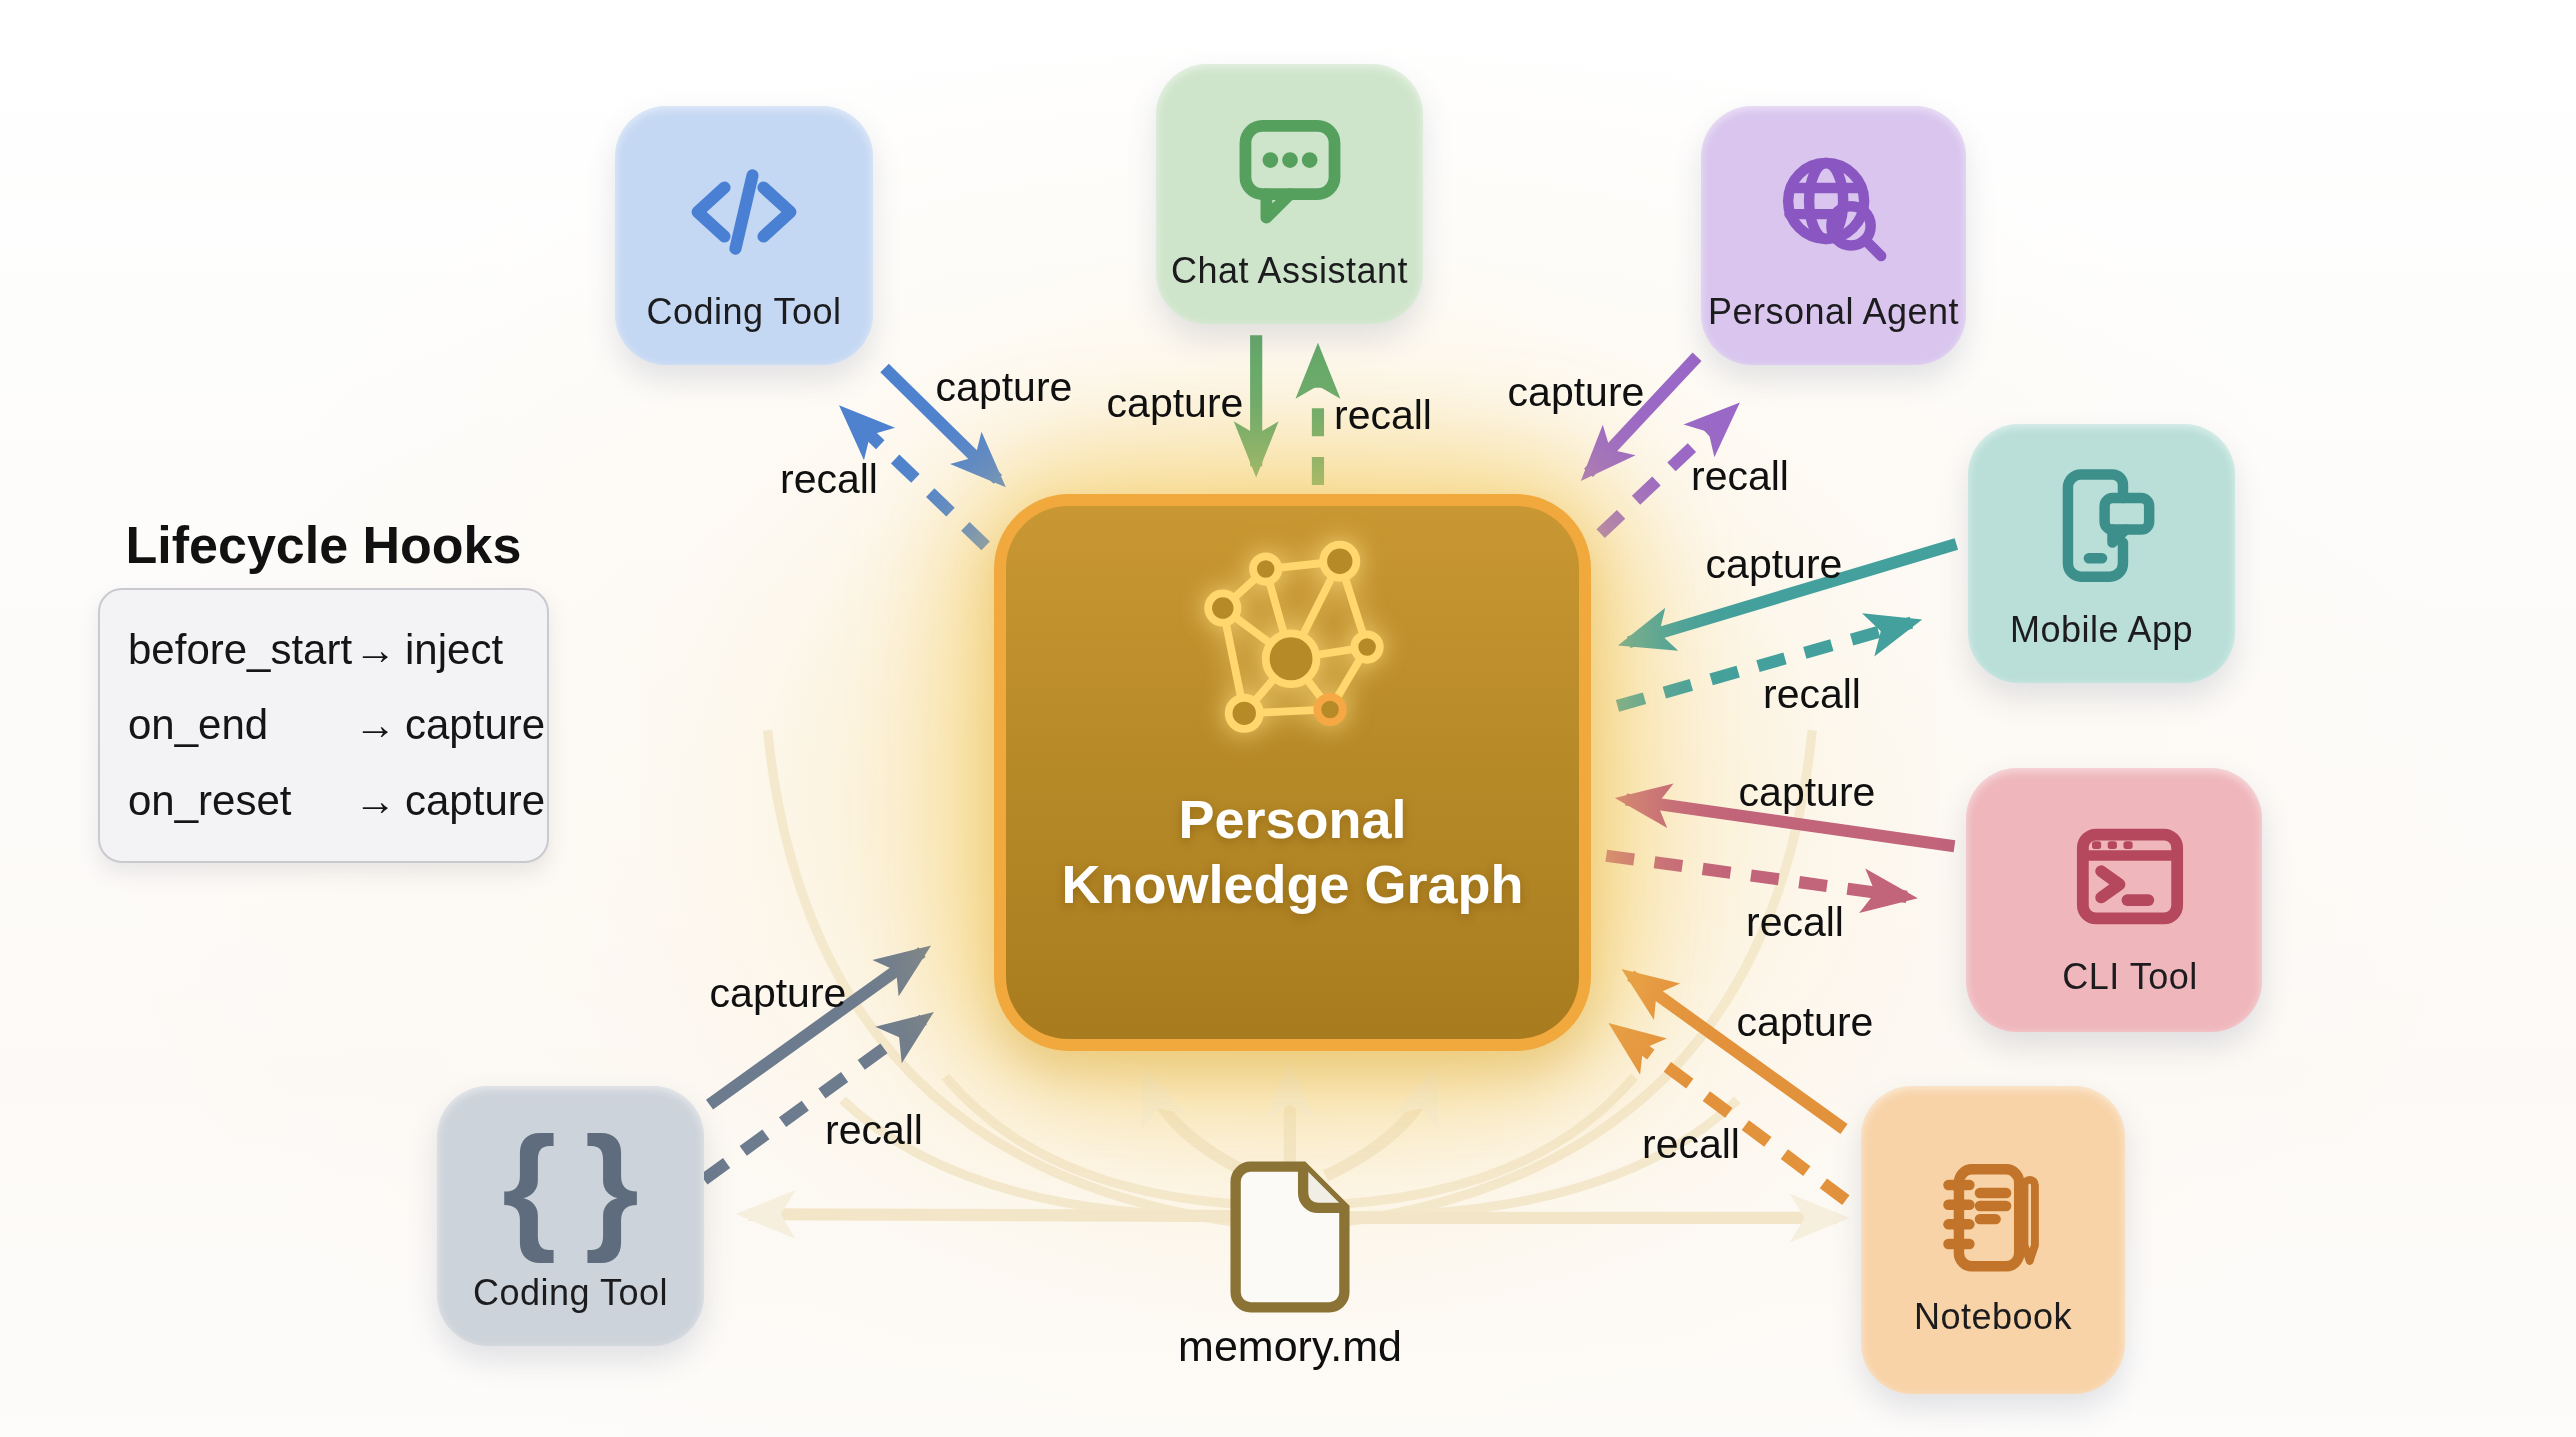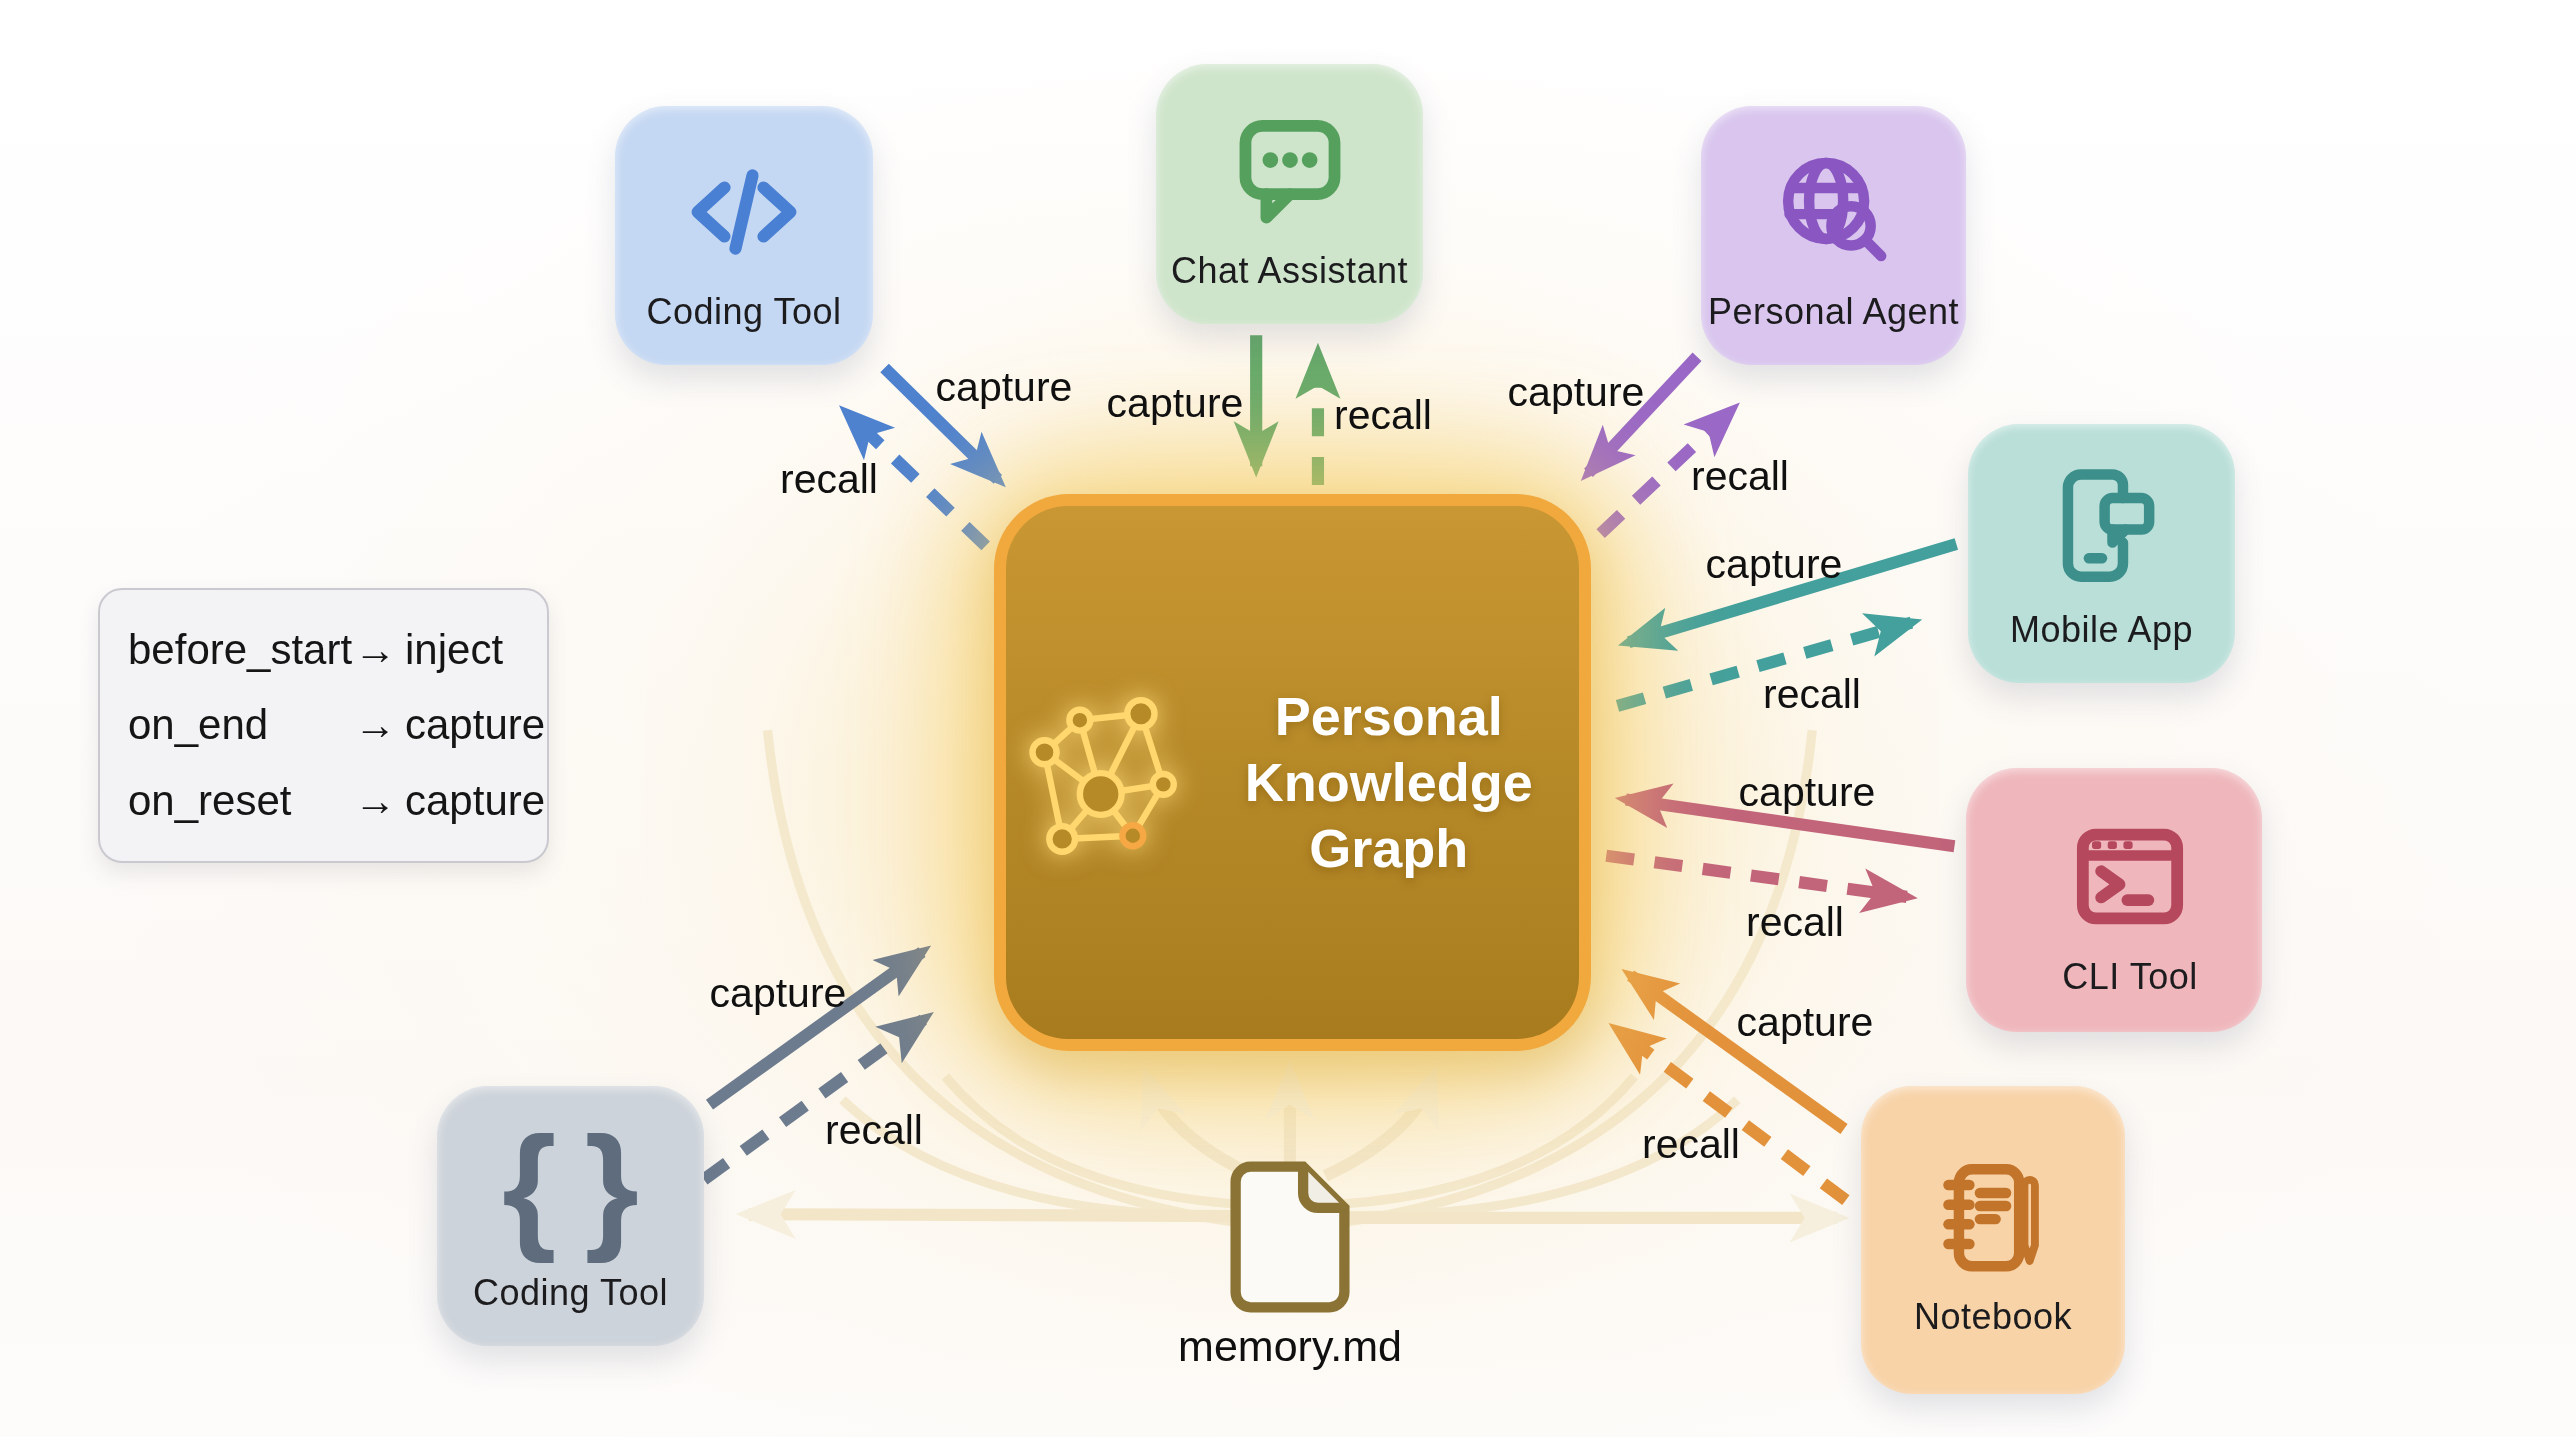--- a/index.html
+++ b/index.html
@@ -26,21 +26,21 @@
   .tile .label{font-size:36px;font-weight:400;color:#1c1c1e;letter-spacing:0.5px;}
   .braces{font-size:140px;font-weight:600;color:#5e6c7d;line-height:1;margin-top:-13px;}
   .center-box{
     position:absolute;left:994px;top:494px;width:597px;height:557px;
     background:#f1a83d;border-radius:75px;padding:0;box-sizing:border-box;
     box-shadow:0 0 112px 26px rgba(246,205,100,.75), 0 19px 43px rgba(160,110,20,.28);
   }
   .center-inner{
     position:absolute;left:12px;top:12px;right:12px;bottom:12px;border-radius:62px;
     background:linear-gradient(180deg,#c99733 0%,#b78a28 48%,#a87b1e 100%);
-    display:flex;flex-direction:row;align-items:center;justify-content:flex-start;
+    display:flex;flex-direction:column;align-items:center;justify-content:flex-start;
   }
   .center-title{
     margin-top:20.6px;text-align:center;font-size:54px;font-weight:700;color:#ffffff;
     line-height:1.22;text-shadow:0 2.8px 9.4px rgba(110,75,0,.4);
   }
   .hooks-title{
     position:absolute;left:98px;top:515px;width:451px;text-align:center;
     font-size:52px;font-weight:700;color:#111;
   }
   .hooks-panel{
@@ -268,20 +268,21 @@
         </g>
         <circle cx="158" cy="182" r="13" stroke="#f5a843" fill="#b78a28"></circle>
       </svg>
       <div class="center-title">
         <div>Personal</div>
         <div>Knowledge Graph</div>
       </div>
     </div>
   </div>
 
+  <div class="hooks-title">Lifecycle Hooks</div>
   <div class="hooks-panel">
     <div class="hook-row">
       <span>before_start</span>
       <span class="arr">→</span>
       <span>inject</span>
     </div>
     <div class="hook-row">
       <span>on_end</span>
       <span class="arr">→</span>
       <span>capture</span>

